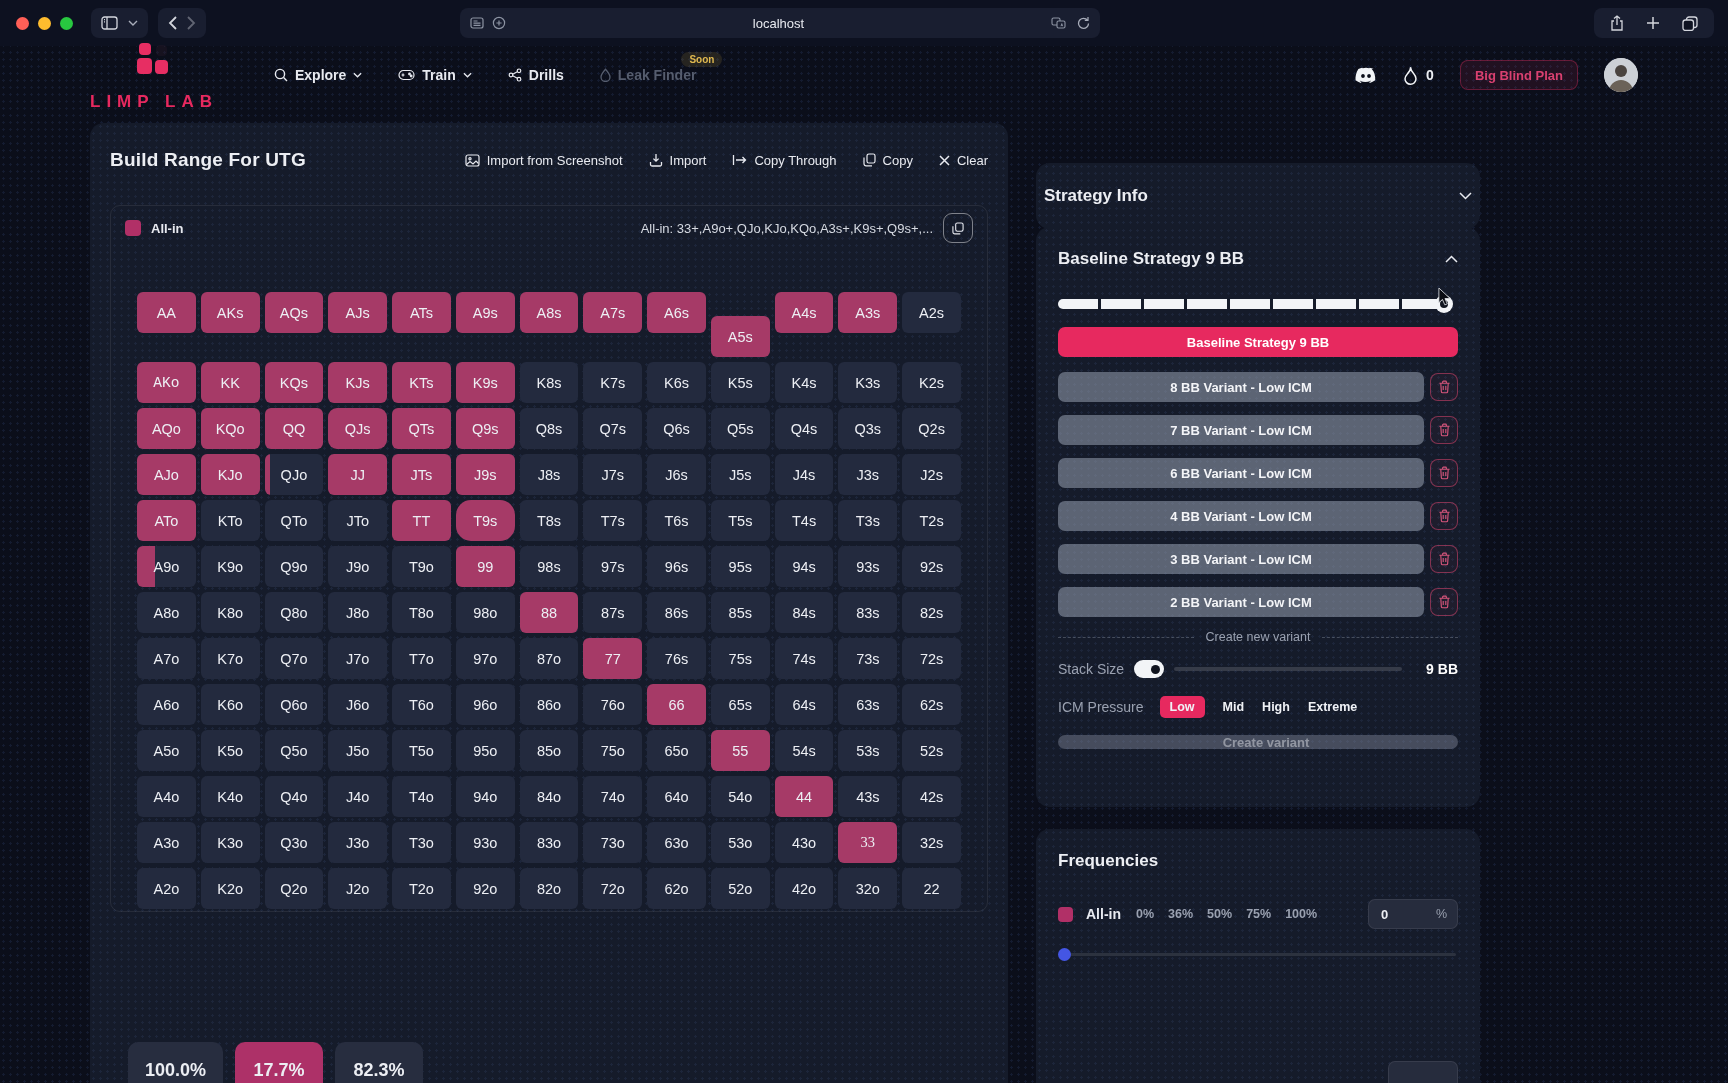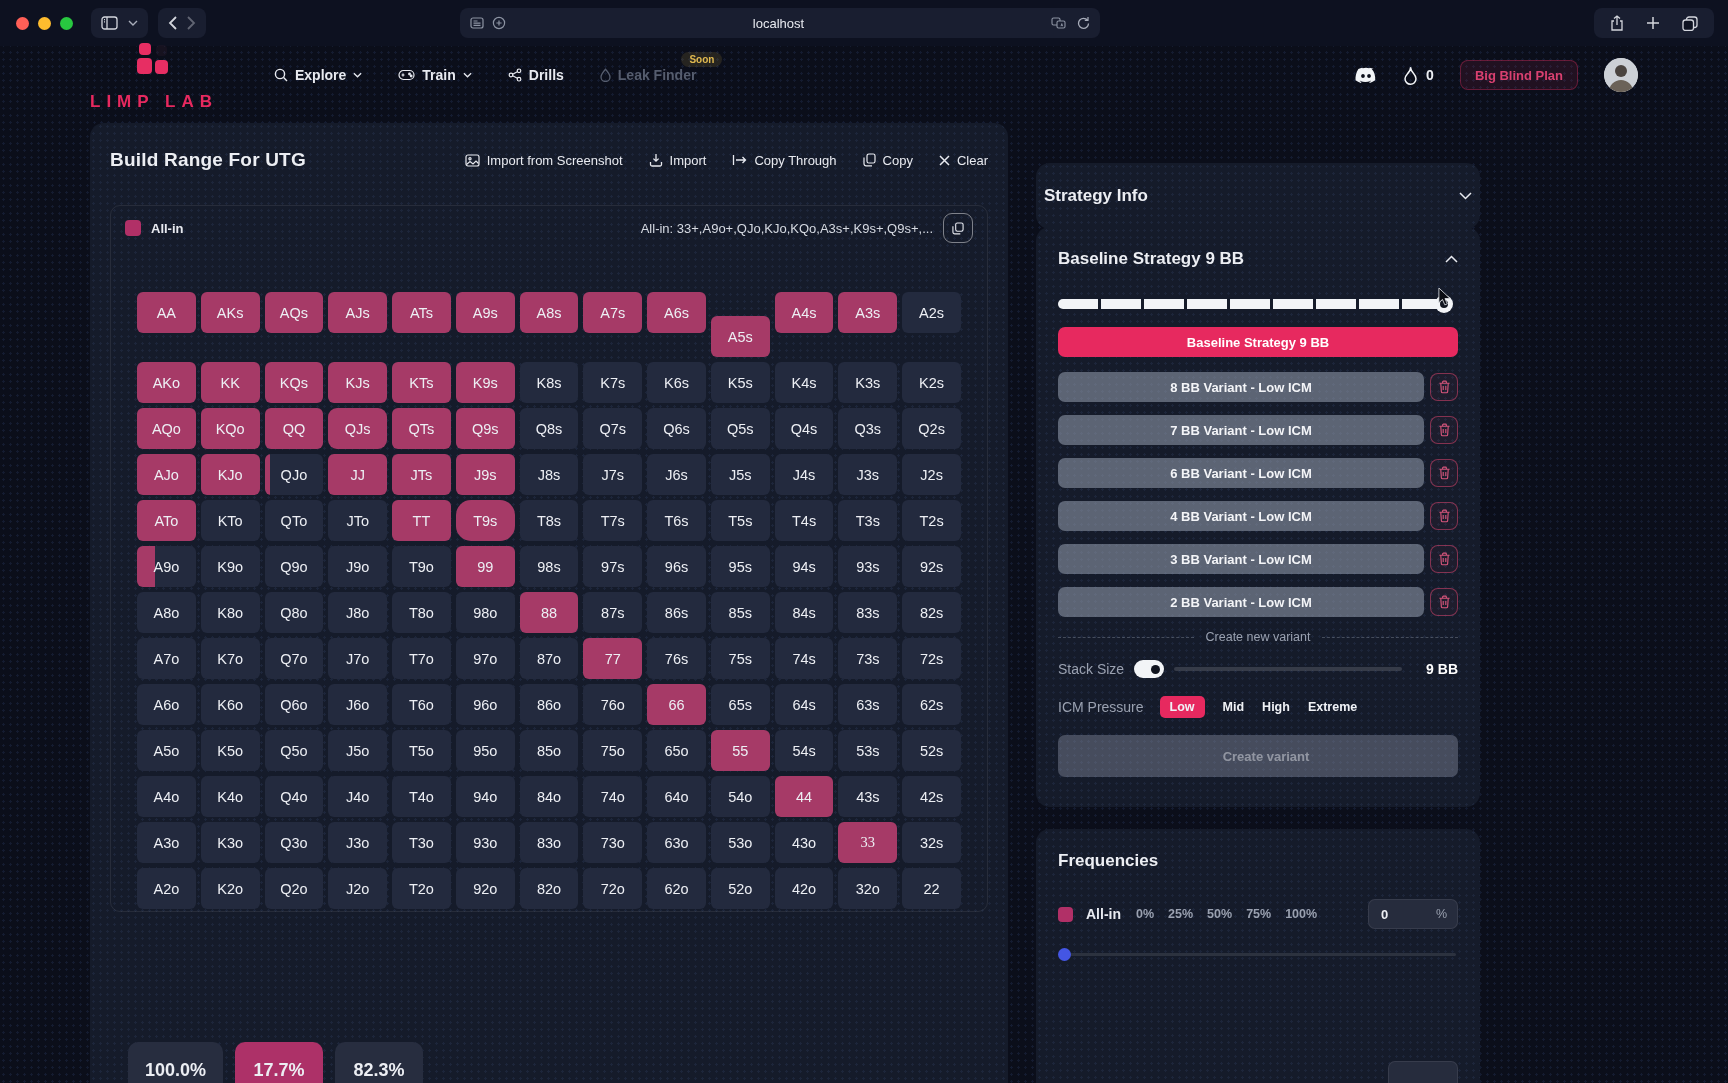--- a/index.html
+++ b/index.html
@@ -112,21 +112,21 @@
   .stack-thumb { width:30px; height:18px; border-radius:9px; background:#f2f4f7; display:flex; align-items:center; justify-content:flex-end; padding-right:4px; }
   .stack-thumb b { width:9px; height:9px; border-radius:50%; background:#10141f; }
   .stack-track { flex:1; height:4px; border-radius:2px; background:rgba(255,255,255,0.14); margin-right:14px; }
   .stack-value { font-size:14px; font-weight:700; color:#fff; }
 
   .icm-row { display:flex; align-items:center; gap:16px; margin-top:18px; }
   .icm-chips { display:flex; align-items:center; gap:18px; }
   .chip { font-size:12.5px; font-weight:700; color:#f0f2f6; cursor:pointer; }
   .chip.active { background:#e7295f; padding:4px 10px; border-radius:5px; }
 
-  .create-btn { margin-top:17px; width:100%; height:42px; border-radius:7px;
+  .create-btn { margin-top:17px; width:100%; height:14px; border-radius:7px;
                 background:rgba(150,158,175,0.38); color:rgba(238,240,245,0.45); font-size:13px; font-weight:700; cursor:default;padding-left:16px; }
 
   .freq-row { display:flex; align-items:center; gap:13px; margin-top:28px; }
   .freq-presets { display:flex; align-items:center; gap:14px; margin-left:2px; }
   .preset { font-size:12.5px; font-weight:600; color:#9aa1b0; cursor:pointer; }
   .freq-input { margin-left:auto; width:90px; height:30px; background:#262c3d; border:1px solid rgba(255,255,255,0.08);
                 border-radius:7px; display:flex; align-items:center; padding:0 10px 0 12px; }
   .freq-input .val { font-size:13px; font-weight:600; flex:1; }
   .freq-input .suffix { font-size:12.5px; color:#9aa1b0; }
   .freq-slider { position:relative; margin-top:18px; height:14px; }
@@ -383,21 +383,21 @@
         <div class="cell" style="background-image: linear-gradient(90deg, rgb(166, 58, 103) 100%, rgb(35, 42, 62) 100%);">AJs</div>
         <div class="cell" style="background-image: linear-gradient(90deg, rgb(166, 58, 103) 100%, rgb(35, 42, 62) 100%);">ATs</div>
         <div class="cell" style="background-image: linear-gradient(90deg, rgb(166, 58, 103) 100%, rgb(35, 42, 62) 100%);">A9s</div>
         <div class="cell" style="background-image: linear-gradient(90deg, rgb(166, 58, 103) 100%, rgb(35, 42, 62) 100%);">A8s</div>
         <div class="cell" style="background-image: linear-gradient(90deg, rgb(166, 58, 103) 100%, rgb(35, 42, 62) 100%);">A7s</div>
         <div class="cell" style="background-image: linear-gradient(90deg, rgb(166, 58, 103) 100%, rgb(35, 42, 62) 100%);">A6s</div>
         <div class="cell" style="background-image: linear-gradient(90deg, rgb(166, 58, 103) 100%, rgb(35, 42, 62) 100%); margin-top: 24px;">A5s</div>
         <div class="cell" style="background-image: linear-gradient(90deg, rgb(166, 58, 103) 100%, rgb(35, 42, 62) 100%);">A4s</div>
         <div class="cell" style="background-image: linear-gradient(90deg, rgb(166, 58, 103) 100%, rgb(35, 42, 62) 100%);">A3s</div>
         <div class="cell">A2s</div>
-        <div class="cell" style="background-image: linear-gradient(90deg, rgb(166, 58, 103) 100%, rgb(35, 42, 62) 100%);">AKo</div>
+        <div class="cell" style="background-image: linear-gradient(90deg, rgb(166, 58, 103) 100%, rgb(35, 42, 62) 100%); font-family: Liberation Mono, monospace;">AKo</div>
         <div class="cell" style="background-image: linear-gradient(90deg, rgb(166, 58, 103) 100%, rgb(35, 42, 62) 100%);">KK</div>
         <div class="cell" style="background-image: linear-gradient(90deg, rgb(166, 58, 103) 100%, rgb(35, 42, 62) 100%);">KQs</div>
         <div class="cell" style="background-image: linear-gradient(90deg, rgb(166, 58, 103) 100%, rgb(35, 42, 62) 100%);">KJs</div>
         <div class="cell" style="background-image: linear-gradient(90deg, rgb(166, 58, 103) 100%, rgb(35, 42, 62) 100%);">KTs</div>
         <div class="cell" style="background-image: linear-gradient(90deg, rgb(166, 58, 103) 100%, rgb(35, 42, 62) 100%);">K9s</div>
         <div class="cell">K8s</div>
         <div class="cell">K7s</div>
         <div class="cell">K6s</div>
         <div class="cell">K5s</div>
         <div class="cell">K4s</div>
@@ -686,21 +686,21 @@
 </div>
 
 <div class="card card-freq">
   <span class="side-title">Frequencies</span>
 
   <div class="freq-row">
     <span class="swatch" style="width:15px;height:15px"></span>
     <span class="legend-label" style="font-size:14px">All-in</span>
     <span class="freq-presets" id="freq-presets">
         <span class="preset">0%</span>
-        <span class="preset">25%</span>
+        <span class="preset">36%</span>
         <span class="preset">50%</span>
         <span class="preset">75%</span>
         <span class="preset">100%</span>
       </span>
     <span class="freq-input">
       <span class="val">0</span>
       <span class="suffix">%</span>
     </span>
   </div>
 

